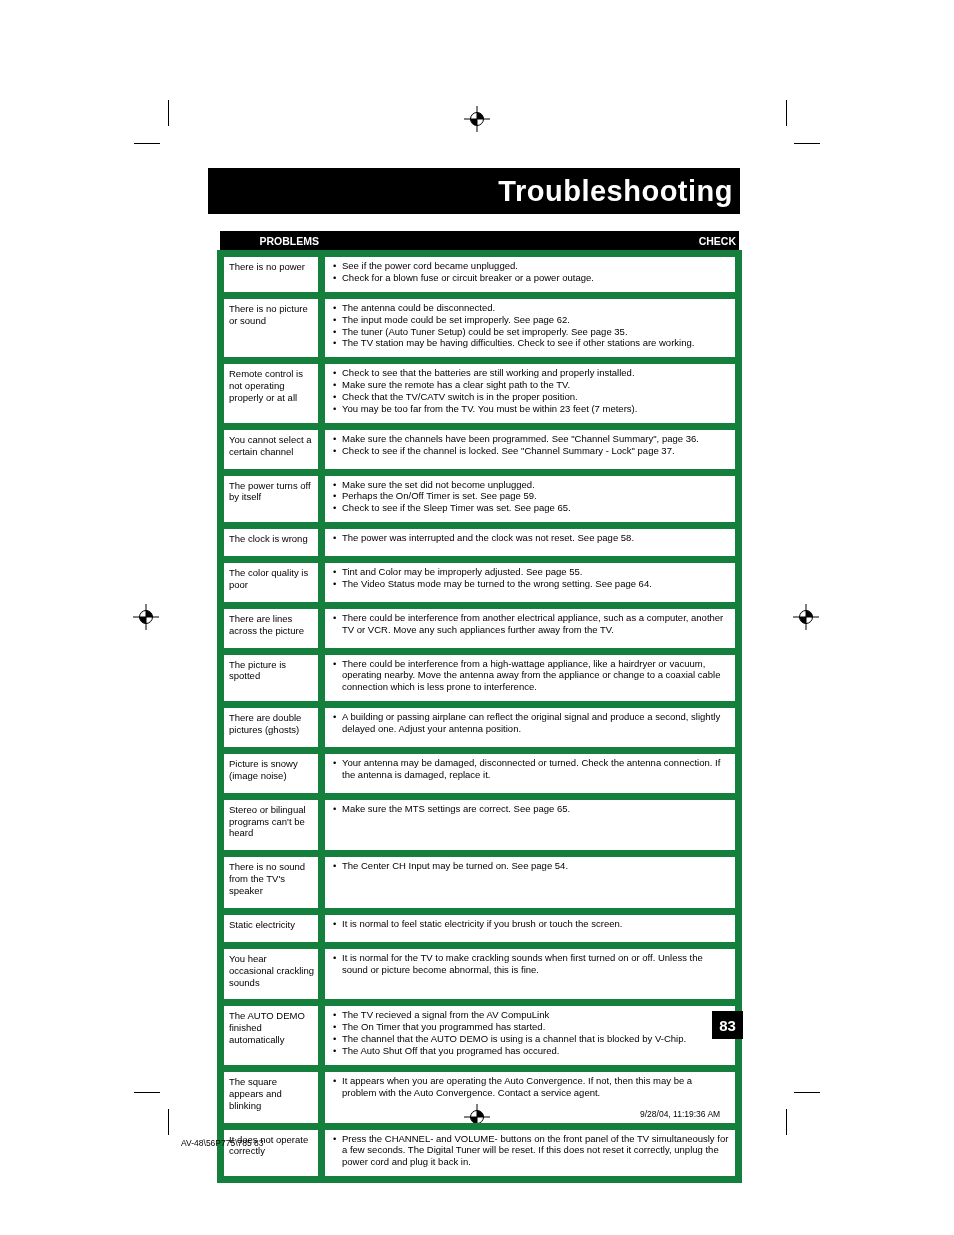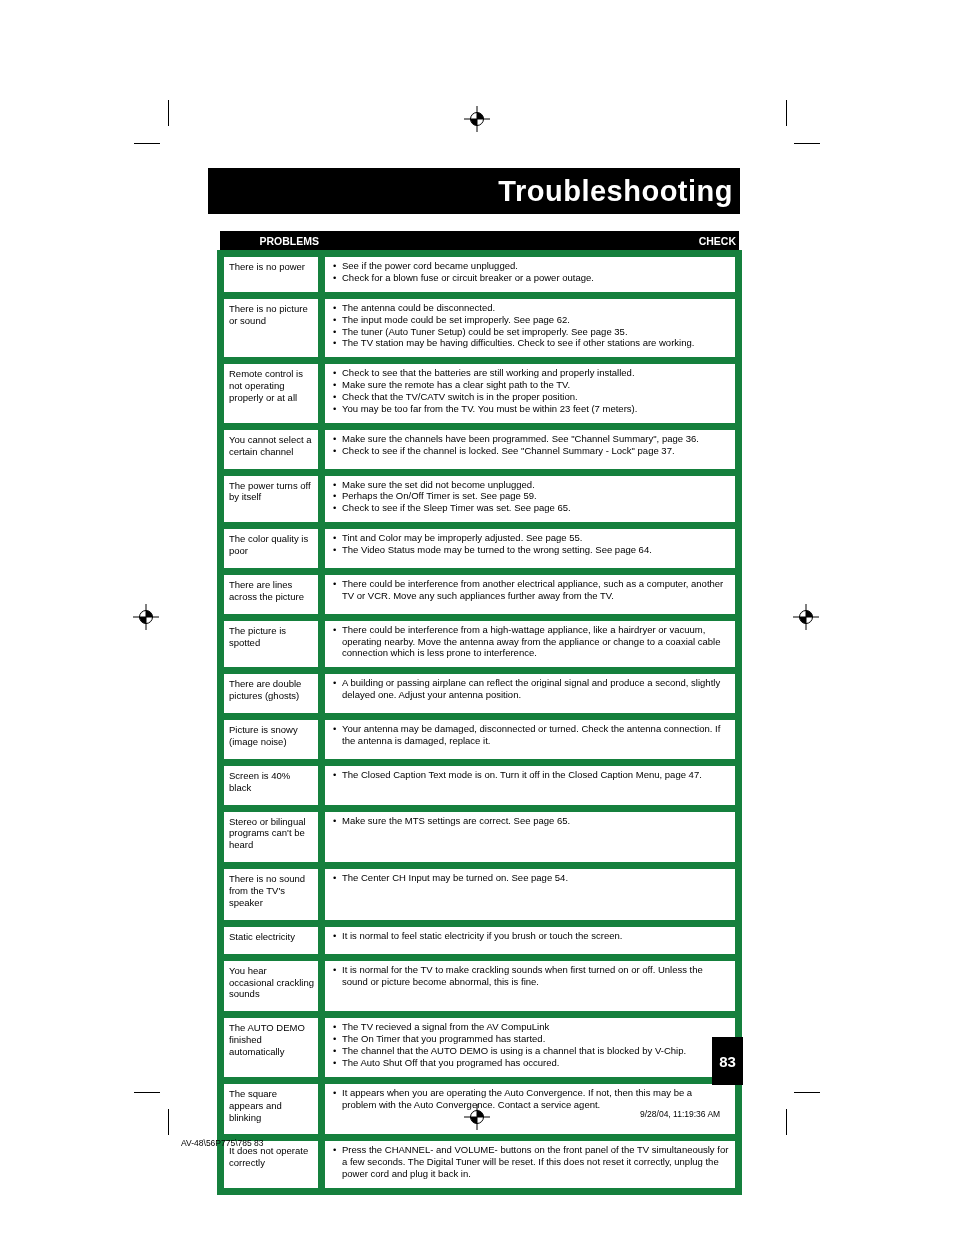--- a/index.html
+++ b/index.html
@@ -26,21 +26,21 @@
   th.problems-col { width:101px; }
   th.check-col { width:417px; }
   .trouble-table td { border:7px solid #15803d; vertical-align:top; font-size:9.5px; line-height:1.25; }
   .problem-cell { padding:4px 4px 11px 5px; }
   .check-cell { padding:3px 6px 8px 8px; }
   .check-line { display:flex; }
   .bullet { flex:0 0 9px; width:9px; }
   .check-text { flex:1; }
 
   
-  .page-number { position:absolute; left:712px; top:1037px; width:31px; height:48px;
+  .page-number { position:absolute; left:712px; top:1011px; width:31px; height:28px;
     background:#000; color:#fff; display:flex; align-items:center; justify-content:center;
     font-size:15px; font-weight:bold; }
 
   
   .footer-left { position:absolute; left:181px; top:1138px; font-size:8.5px; }
   .footer-right { position:absolute; left:640px; top:1109px; font-size:8.5px; }
 </style>
 </head>
 <body>
 
@@ -175,20 +175,29 @@
               <span class="bullet">•</span>
               <span class="check-text">Perhaps the On/Off Timer is set. See page 59.</span>
             </div>
             <div class="check-line">
               <span class="bullet">•</span>
               <span class="check-text">Check to see if the Sleep Timer was set. See page 65.</span>
             </div>
           </td>
         </tr>
         <tr>
+          <td class="problem-cell">The clock is wrong</td>
+          <td class="check-cell">
+            <div class="check-line">
+              <span class="bullet">•</span>
+              <span class="check-text">The power was interrupted and the clock was not reset. See page 58.</span>
+            </div>
+          </td>
+        </tr>
+        <tr>
           <td class="problem-cell">The color quality is poor</td>
           <td class="check-cell">
             <div class="check-line">
               <span class="bullet">•</span>
               <span class="check-text">Tint and Color may be improperly adjusted. See page 55.</span>
             </div>
             <div class="check-line">
               <span class="bullet">•</span>
               <span class="check-text">The Video Status mode may be turned to the wrong setting. See page 64.</span>
             </div>
@@ -220,29 +229,20 @@
               <span class="check-text">A building or passing airplane can reflect the original signal and produce a second, slightly delayed one.  Adjust your antenna position.</span>
             </div>
           </td>
         </tr>
         <tr>
           <td class="problem-cell">Picture is snowy (image noise)</td>
           <td class="check-cell">
             <div class="check-line">
               <span class="bullet">•</span>
               <span class="check-text">Your antenna may be damaged, disconnected or turned. Check the antenna connection. If the antenna is damaged, replace it.</span>
-            </div>
-          </td>
-        </tr>
-        <tr>
-          <td class="problem-cell">Screen is 40% black</td>
-          <td class="check-cell">
-            <div class="check-line">
-              <span class="bullet">•</span>
-              <span class="check-text">The Closed Caption Text mode is on. Turn it off in the Closed Caption Menu, page 47.</span>
             </div>
           </td>
         </tr>
         <tr>
           <td class="problem-cell">Stereo or bilingual programs can't be heard</td>
           <td class="check-cell">
             <div class="check-line">
               <span class="bullet">•</span>
               <span class="check-text">Make sure the MTS settings are correct. See page 65.</span>
             </div>

